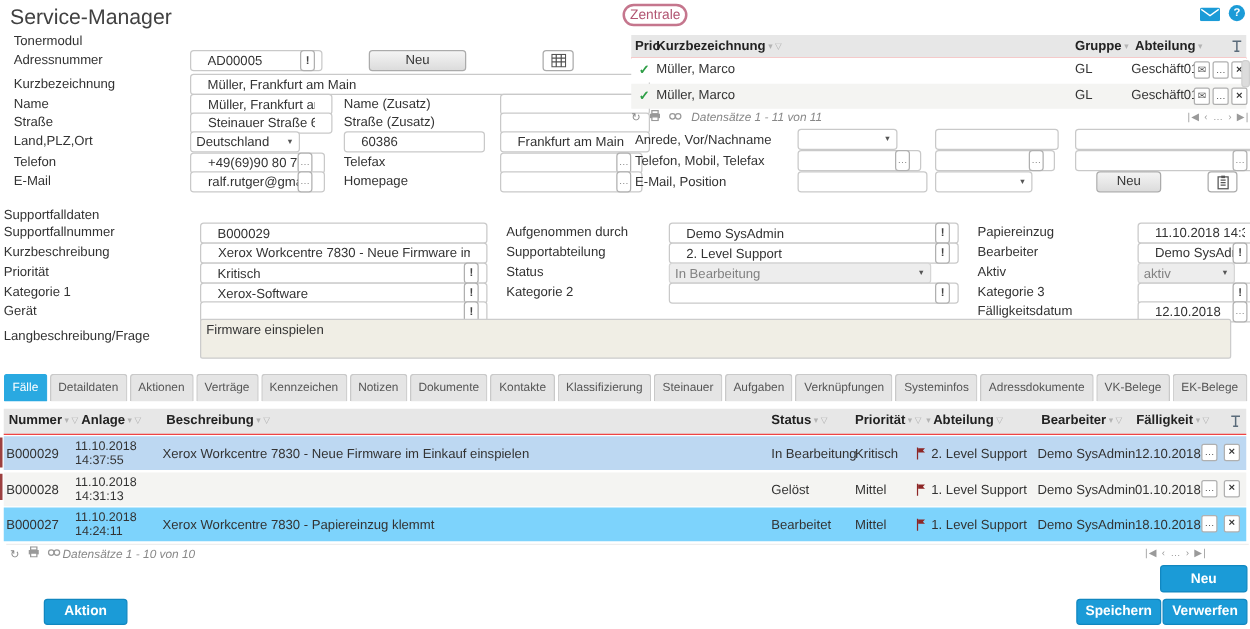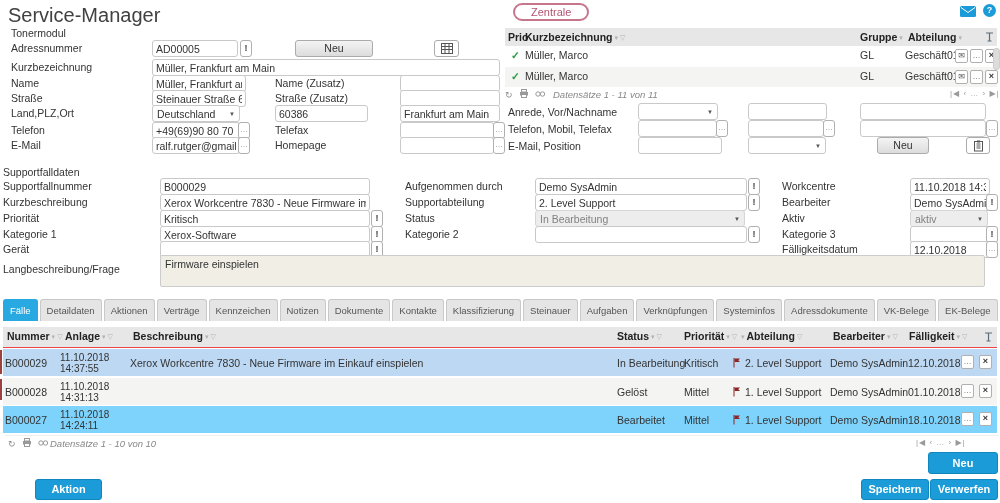--- a/index.html
+++ b/index.html
@@ -1,19 +1,19 @@
 <!DOCTYPE html>
 <html><head>
 <meta charset="utf-8">
 <style>
   html,body{margin:0;padding:0}
   body{width:1000px;height:503px;position:relative;overflow:hidden;background:#fff;
        font-family:"Liberation Sans",sans-serif;font-size:11px;color:#333}
   .lbl{position:absolute;font-size:10.5px;color:#333;white-space:nowrap}
-  .fld{position:absolute;height:15px;border:1px solid #c9c9c9;border-radius:3px;padding:0 3px;
+  .fld{position:absolute;height:15px;border:1px solid #c9c9c9;border-radius:3px;padding:0 13px;
        font:10.5px "Liberation Sans",sans-serif;color:#333;background:#fff}
   .sel{position:absolute;height:17px;box-sizing:border-box;border:1px solid #c9c9c9;border-radius:3px;
        background:#fff;font-size:10.5px;display:flex;align-items:center;justify-content:space-between;
        padding:0 4px;white-space:nowrap;overflow:hidden}
   .sel.gray{background:#ededed;color:#828282;border-color:#d6d6d6}
   .arr{font-size:6px;color:#555;margin-left:3px;flex:0 0 auto}
   .qbtn{position:absolute;width:12px;height:17px;box-sizing:border-box;border:1px solid #b0b0b0;border-radius:3px;
         background:#fff;font-size:9px;font-weight:bold;color:#444;text-align:center;line-height:15px;cursor:pointer}
   .dbtn{position:absolute;width:12px;height:17px;box-sizing:border-box;border:1px solid #b0b0b0;border-radius:3px;
         background:#fff;font-size:8px;color:#888;text-align:center;line-height:14px;cursor:pointer}
@@ -32,33 +32,33 @@
   .rowbtn.x{font-size:9px;font-weight:bold;color:#333}
   .crow{position:absolute;left:505px;width:492px;height:20px}
   .krow{position:absolute;left:3px;width:994px;height:27px}
   .tfoot{position:absolute;font-size:9.5px;color:#888;font-style:italic;white-space:nowrap}
   .pager{position:absolute;font-size:8px;color:#9a9a9a;letter-spacing:1px;white-space:nowrap}
   .ficon{font-size:9px;color:#8a8a8a;margin-right:3px;font-style:normal;cursor:pointer}
   .tabs{position:absolute;left:3px;top:299px;display:flex;gap:2px}
   .tab{height:21px;line-height:21px;padding:0 6px;background:#e5e5e5;border:1px solid #c9c9c9;border-bottom:none;
        border-radius:3px 3px 0 0;color:#555;font-size:9.5px;white-space:nowrap;cursor:pointer}
   .tab.active{background:#29a9e1;border-color:#29a9e1;color:#fff}
-  .badge{position:absolute;left:513px;top:3px;border:2px solid #c5768d;border-radius:10px;padding:1px 16px;
+  .badge{position:absolute;left:498px;top:3px;border:2px solid #c5768d;border-radius:10px;padding:1px 4px;
          color:#b25572;font-size:11px;cursor:pointer}
   .helpdot{position:absolute;left:983px;top:4px;width:13px;height:13px;border-radius:50%;background:#1b9bd7;
            color:#fff;font-size:9px;font-weight:bold;text-align:center;line-height:13px;cursor:pointer}
   .scrollthumb{position:absolute;left:993px;top:48px;width:5px;height:20px;border-radius:3px;background:#dcdcdc;border:1px solid #cfcfcf}
   .redmark{position:absolute;left:0;width:2px;background:#9c4040}
   textarea.ta{position:absolute;background:#f0eee5;border:1px solid #ccc;border-radius:2px;
       font:10.5px "Liberation Sans",sans-serif;color:#333;padding:2px 4px;resize:none}
 </style>
 </head>
 <body>
 
-<div class="lbl" style="left:8px;top:4px;font-size:20px;color:#414141">Service-Manager</div>
+<div class="lbl" style="left:8px;top:4px;font-size:17px;color:#414141">Service-Manager</div>
 <div class="badge">Zentrale</div>
 <div style="position:absolute;left:960px;top:6px;cursor:pointer">
   <svg width="16" height="11">
       <rect width="16" height="11" rx="1.5" fill="#1b9bd7"></rect>
       <path d="M1 1.5l7 5 7-5" stroke="#fff" fill="none"></path>
     </svg>
 </div>
 <div class="helpdot">?</div>
 
 <div class="lbl" style="left:11px;top:27px">Tonermodul</div>
@@ -185,21 +185,21 @@
     </svg>
 </div>
 
 <div class="lbl" style="left:3px;top:166px">Supportfalldaten</div>
 
 <div class="lbl" style="left:3px;top:180px">Supportfallnummer</div>
 <input class="fld" style="left: 160px; top: 178px; width: 202px;" value="B000029">
 <div class="lbl" style="left:405px;top:180px">Aufgenommen durch</div>
 <input class="fld" style="left: 535px; top: 178px; width: 204px;" value="Demo SysAdmin">
 <div class="qbtn" style="left:748px;top:178px">!</div>
-<div class="lbl" style="left:782px;top:180px">Workcentre</div>
+<div class="lbl" style="left:782px;top:180px">Papiereinzug</div>
 <input class="fld" style="left: 910px; top: 178px; width: 72px;" value="11.10.2018 14:37:55">
 
 <div class="lbl" style="left:3px;top:196px">Kurzbeschreibung</div>
 <input class="fld" style="left: 160px; top: 194px; width: 202px;" value="Xerox Workcentre 7830 - Neue Firmware im Einkauf einspielen">
 <div class="lbl" style="left:405px;top:196px">Supportabteilung</div>
 <input class="fld" style="left: 535px; top: 194px; width: 204px;" value="2. Level Support">
 <div class="qbtn" style="left:748px;top:194px">!</div>
 <div class="lbl" style="left:782px;top:196px">Bearbeiter</div>
 <input class="fld" style="left: 910px; top: 194px; width: 72px;" value="Demo SysAdmin">
 <div class="qbtn" style="left:986px;top:194px">!</div>
@@ -303,20 +303,21 @@
   <span class="cell" style="left:742px;top:8px">1. Level Support</span>
   <span class="cell" style="left:827px;top:8px">Demo SysAdmin</span>
   <span class="cell" style="left:905px;top:8px">01.10.2018</span>
   <span class="rowbtn" style="left:958px;top:6px">…</span>
   <span class="rowbtn x" style="left:976px;top:6px">×</span>
 </div>
 
 <div class="krow" style="top:406px;background:#7dd3fc">
   <span class="cell" style="left:2px;top:8px">B000027</span>
   <span class="cell" style="left:57px;top:3px;font-size:10px;line-height:11px"><span>11.10.2018</span><br><span>14:24:11</span></span>
+  <span class="cell" style="left:127px;top:8px">Xerox Workcentre 7830 - Papiereinzug klemmt</span>
   <span class="cell" style="left:614px;top:8px">Bearbeitet</span>
   <span class="cell" style="left:681px;top:8px">Mittel</span>
   <span class="cell" style="left:730px;top:8px"><svg width="8" height="11">
         <path d="M1 1v9.5" stroke="#8d2626"></path>
         <path d="M1.5 1.5h5.5L5.3 3.3 7 5H1.5z" fill="#8d2626"></path>
       </svg></span>
   <span class="cell" style="left:742px;top:8px">1. Level Support</span>
   <span class="cell" style="left:827px;top:8px">Demo SysAdmin</span>
   <span class="cell" style="left:905px;top:8px">18.10.2018</span>
   <span class="rowbtn" style="left:958px;top:6px">…</span>

